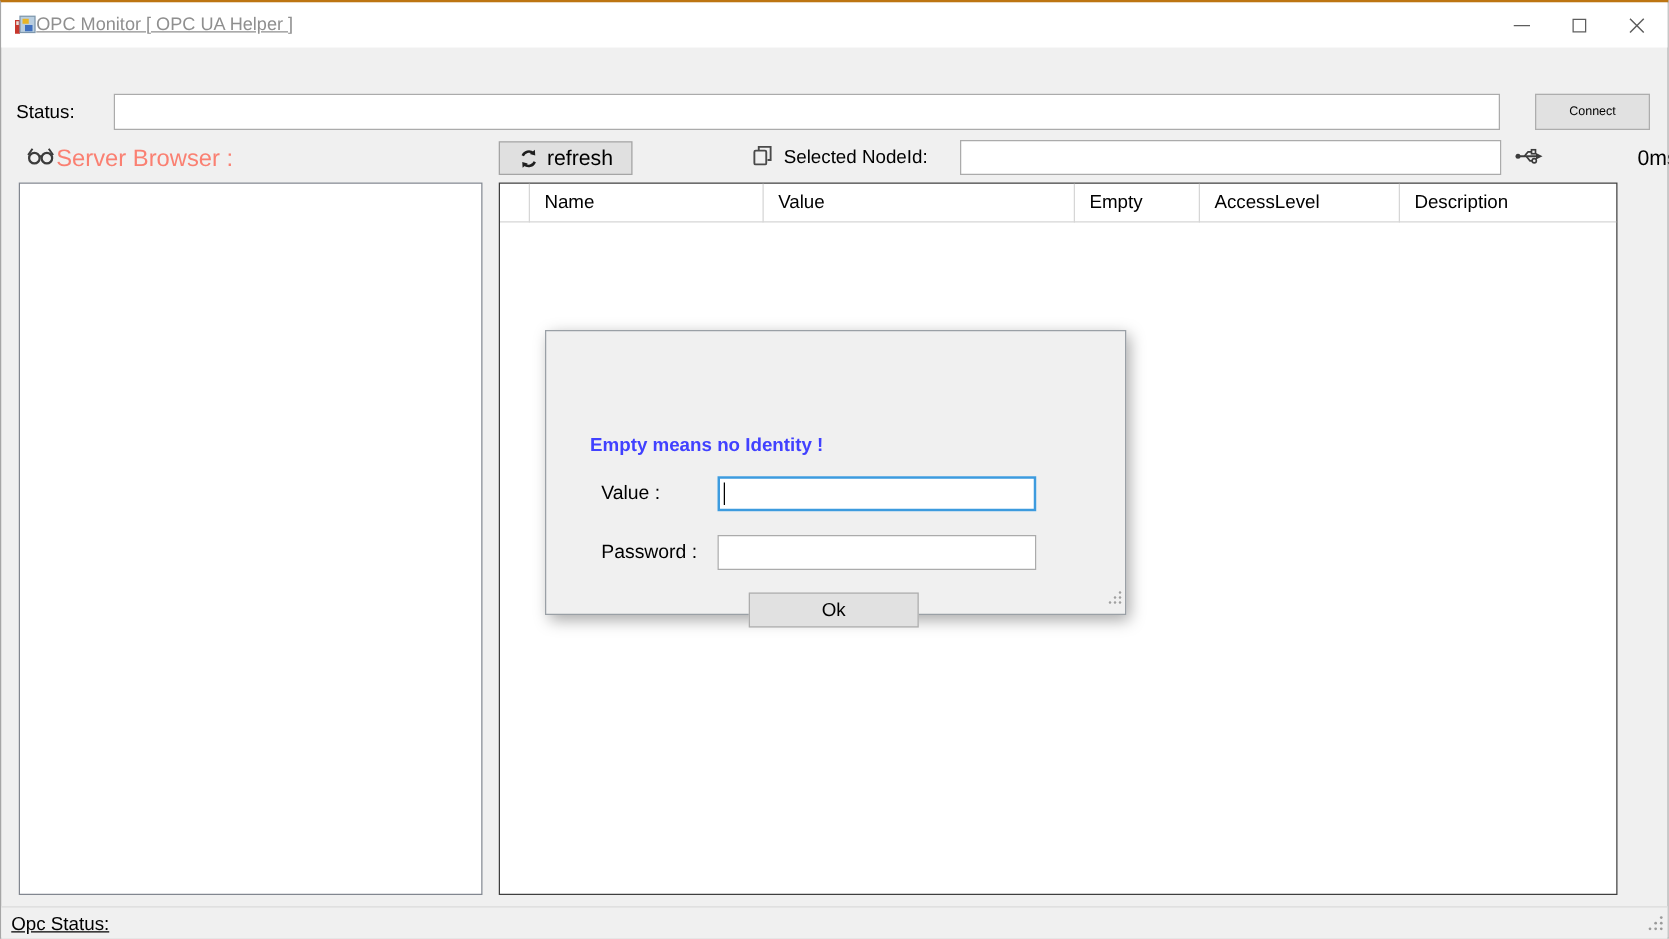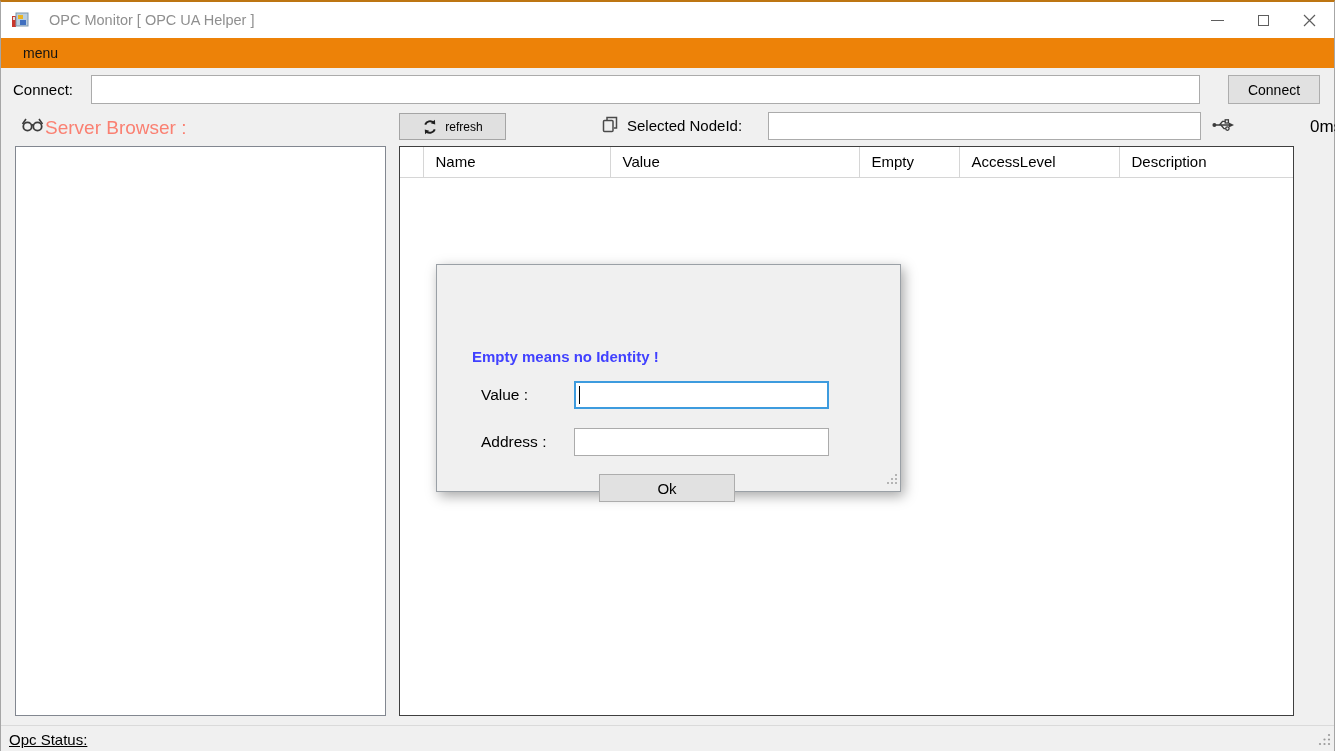--- a/index.html
+++ b/index.html
@@ -29,21 +29,21 @@
     border-bottom:1px solid #A6A6A6;
     border-top:2px solid #BD7512;
   }
   
   .titlebar{
     position:absolute;left:0;top:0;right:0;height:36px;
     background:#FFFFFF;
     display:flex;align-items:center;
   }
   .titlebar .app-icon{margin-left:10px;width:18px;height:18px;flex:0 0 auto;}
-  .titlebar .title-text{margin-left:20px;font-size:14.5px;color:#8F8F8F;}
+  .titlebar .title-text{margin-left:0;font-size:14.5px;color:#8F8F8F;text-decoration:underline;}
   .win-controls{position:absolute;right:2px;top:0;height:36px;display:flex;}
   .win-btn{width:46px;height:36px;display:flex;align-items:center;justify-content:center;cursor:default;}
   .glyph-min{width:13px;height:1px;background:#5E5E5E;}
   .glyph-max{width:11px;height:11px;border:1px solid #5E5E5E;background:transparent;}
   
   .menubar{
     position:absolute;left:0;top:36px;right:0;height:30px;
     background:var(--accent-orange,#ED8208);
     display:flex;align-items:center;
   }
@@ -52,30 +52,30 @@
   .label{font-size:15px;color:#000;}
   .addr-label{position:absolute;left:12px;top:79px;}
   .addr-input{
     position:absolute;left:90px;top:73px;width:1109px;height:29px;
     border:1px solid var(--input-border);background:#fff;font-size:14px;padding:0 6px;
     font-family:"Liberation Sans", sans-serif;
   }
   .connect-btn{
     position:absolute;left:1227px;top:73px;width:92px;height:29px;
     background:var(--button-bg);border:1px solid var(--button-border);
-    font-size:14px;font-family:"Liberation Sans", sans-serif;color:#000;
+    font-size:10px;font-family:"Liberation Sans", sans-serif;color:#000;
   }
   
   .glasses{position:absolute;left:19px;top:114px;}
   .browser-label{position:absolute;left:44px;top:115px;font-size:19px;color:var(--browser-label,#FA8072);}
   .refresh-btn{
     position:absolute;left:398px;top:111px;width:107px;height:27px;
     background:#E0E0E0;border:1px solid #A5A5A5;
     display:flex;align-items:center;justify-content:center;gap:7px;
-    font-size:12px;font-family:"Liberation Sans", sans-serif;color:#000;
+    font-size:17px;font-family:"Liberation Sans", sans-serif;color:#000;
   }
   .copy-icon{position:absolute;left:600px;top:113px;}
   .nodeid-label{position:absolute;left:626px;top:115px;font-size:15px;}
   .nodeid-input{
     position:absolute;left:767px;top:110px;width:433px;height:28px;
     border:1px solid var(--input-border);background:#fff;font-size:14px;padding:0 6px;
     font-family:"Liberation Sans", sans-serif;
   }
   .usb-icon{position:absolute;left:1211px;top:115px;}
   .latency{position:absolute;left:1309px;top:115px;font-size:17px;}
@@ -164,25 +164,22 @@
           <span class="glyph-max"></span>
         </div>
       <div class="win-btn">
         <svg width="13" height="13" viewBox="0 0 13 13">
           <path d="M1 1 L12 12 M12 1 L1 12" stroke="#5E5E5E" stroke-width="1.2"></path>
         </svg>
       </div>
     </div>
   </div>
 
-  <div class="menubar">
-    <span class="menu-item">menu</span>
-  </div>
-
-  <span class="label addr-label">Connect:</span>
+
+  <span class="label addr-label">Status:</span>
   <input class="addr-input" type="text" value="" style="">
   <button class="connect-btn">Connect</button>
 
   <span class="glasses">
     <svg width="25" height="16" viewBox="0 0 25 16">
       <path d="M6 3 L2.5 8 M19 3 L22.5 8" stroke="#3C3C3C" stroke-width="1.6" fill="none"></path>
       <circle cx="7.5" cy="10.5" r="4.2" fill="none" stroke="#3C3C3C" stroke-width="1.8"></circle>
       <circle cx="17.5" cy="10.5" r="4.2" fill="none" stroke="#3C3C3C" stroke-width="1.8"></circle>
       <path d="M11.4 9.5 Q12.5 8.4 13.6 9.5" fill="none" stroke="#3C3C3C" stroke-width="1.6"></path>
     </svg>
@@ -245,21 +242,21 @@
       </thead>
     </table>
   </div>
 
   <div class="dialog">
     <div class="dialog-body">
       <span class="dialog-hint">Empty means no Identity !</span>
       <span class="dlg-name-label">Value :</span>
       <input class="dlg-name-input" type="text" value="" style="">
       <span class="text-caret"></span>
-      <span class="dlg-pass-label">Address :</span>
+      <span class="dlg-pass-label">Password :</span>
       <input class="dlg-pass-input" type="text" value="" style="">
       <button class="ok-btn">Ok</button>
       <span class="dlg-grip">
         <svg width="12" height="12" viewBox="0 0 12 12">
           <circle cx="10" cy="10" r="1" fill="#A0A0A0"></circle>
             <circle cx="6" cy="10" r="1" fill="#A0A0A0"></circle>
           <circle cx="2" cy="10" r="1" fill="#A0A0A0"></circle>
             <circle cx="10" cy="6" r="1" fill="#A0A0A0"></circle>
           <circle cx="6" cy="6" r="1" fill="#A0A0A0"></circle>
             <circle cx="10" cy="2" r="1" fill="#A0A0A0"></circle>

